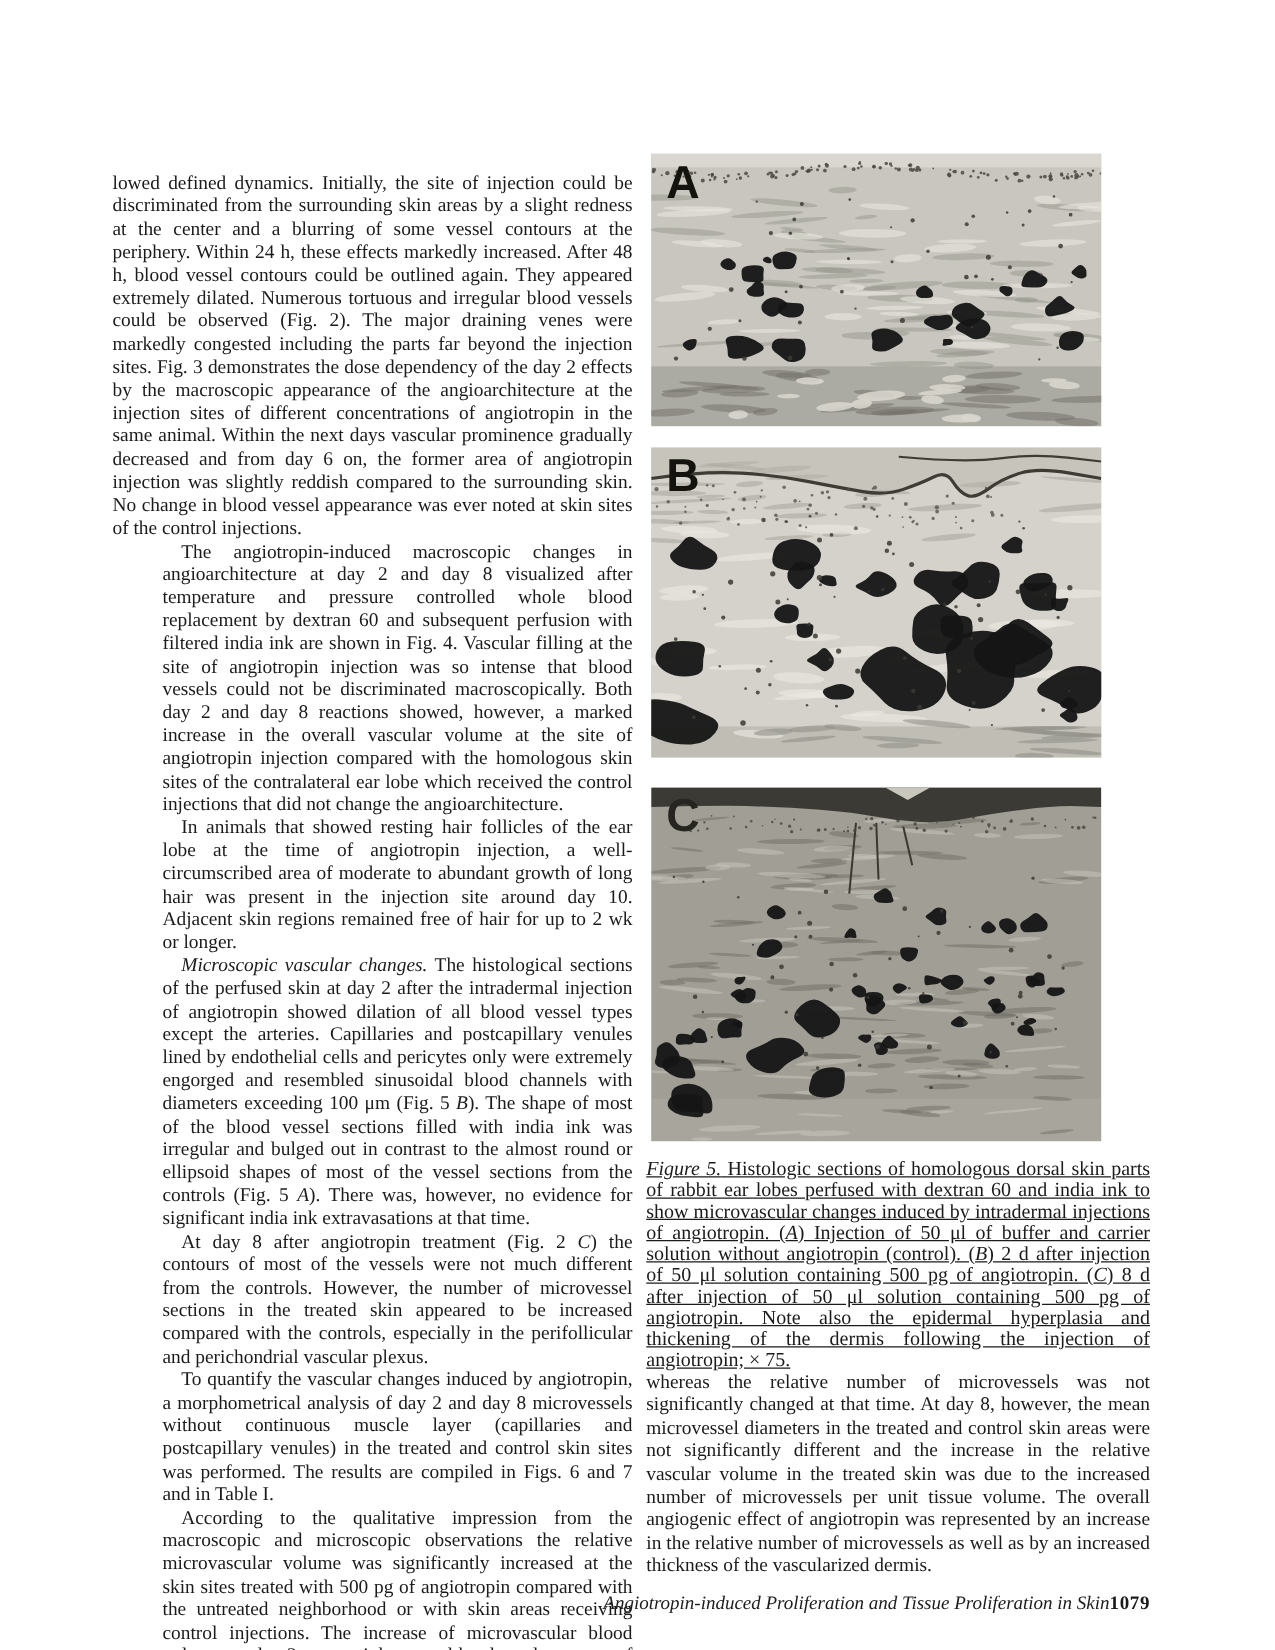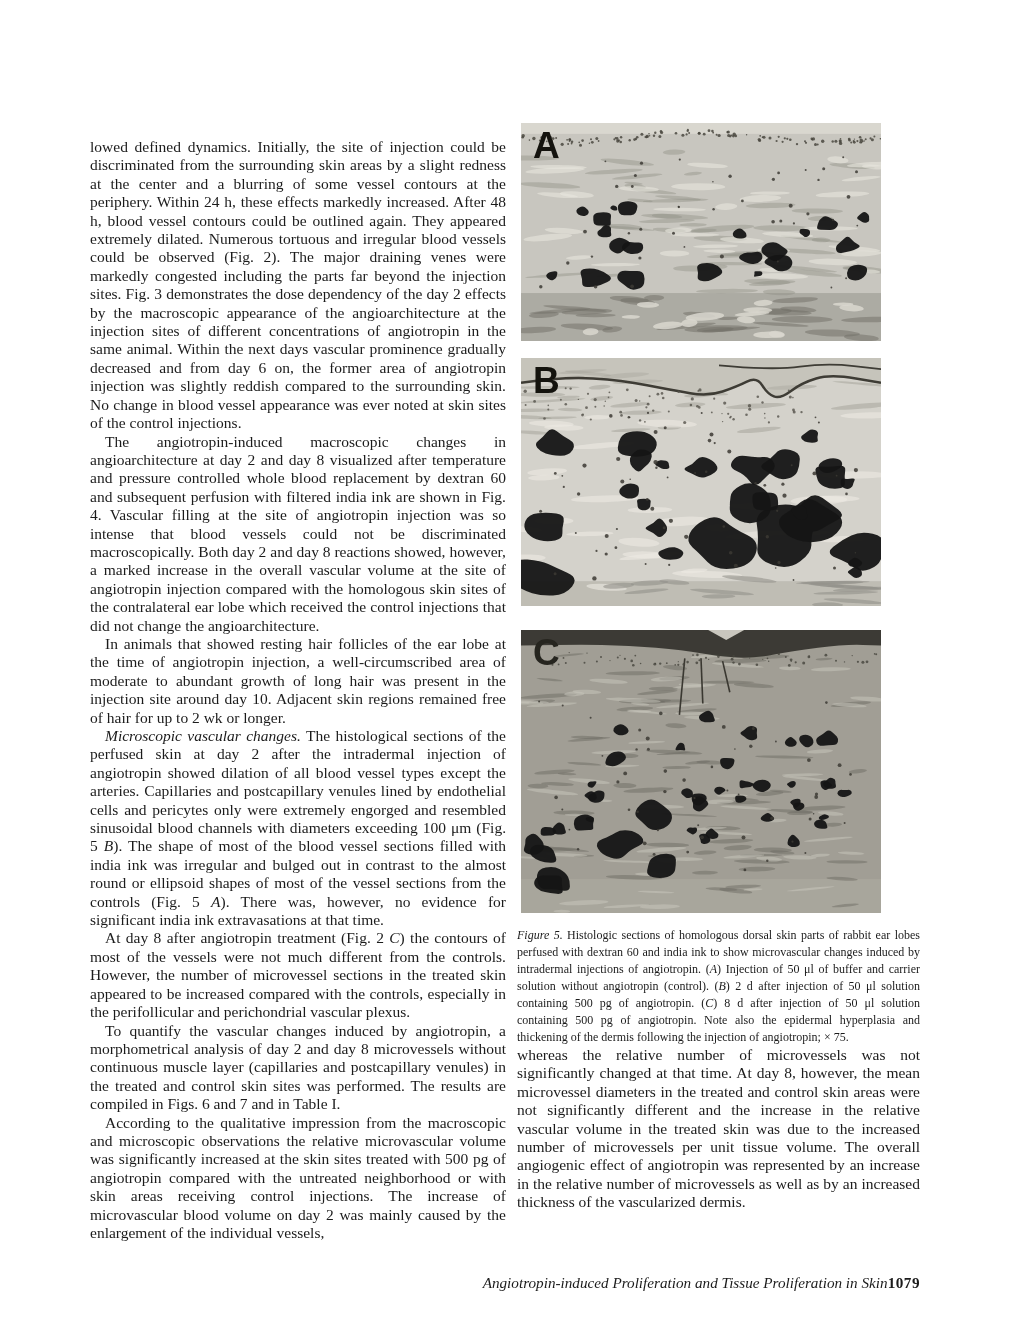--- a/index.html
+++ b/index.html
@@ -1,28 +1,28 @@
 <!DOCTYPE html>
 <html><head>
 <meta charset="utf-8">
 <style>
   html,body{margin:0;padding:0;background:#ffffff;}
   body{width:1020px;height:1320px;position:relative;overflow:hidden;
        font-family:"Liberation Serif", serif;color:#1b1b1b;}
   .col-left{position:absolute;left:90px;top:138px;width:416px;}
   .col-right{position:absolute;left:517px;top:123px;width:403px;}
   p.para{margin:0;font-size:15.5px;line-height:18.4px;text-align:justify;}
-  p.para.indent{text-indent:15px;}
+  p.para.indent{text-indent:15px;margin-left:40px;}
   .figure-block{width:360px;margin-left:4px;}
   .panel{position:relative;width:360px;background:#ccc;}
   .panel svg{display:block;}
   .plabel{position:absolute;left:12px;top:4px;
           font-family:"Liberation Sans", sans-serif;font-weight:700;font-size:37px;line-height:1;}
   .caption{margin-top:14px;}
-  .caption p.para{font-size:12px;line-height:17px;}
+  .caption p.para{font-size:16px;line-height:17px;text-decoration:underline;}
   .right-text{}
   .footer{position:absolute;left:90px;top:1274px;width:830px;text-align:right;
           font-size:15.2px;white-space:nowrap;}
   .footer .rt{font-style:italic;}
   .footer .pn{font-style:normal;font-weight:700;letter-spacing:0.5px;}
   i{font-style:italic;}
 </style>
 </head>
 <body>
 

